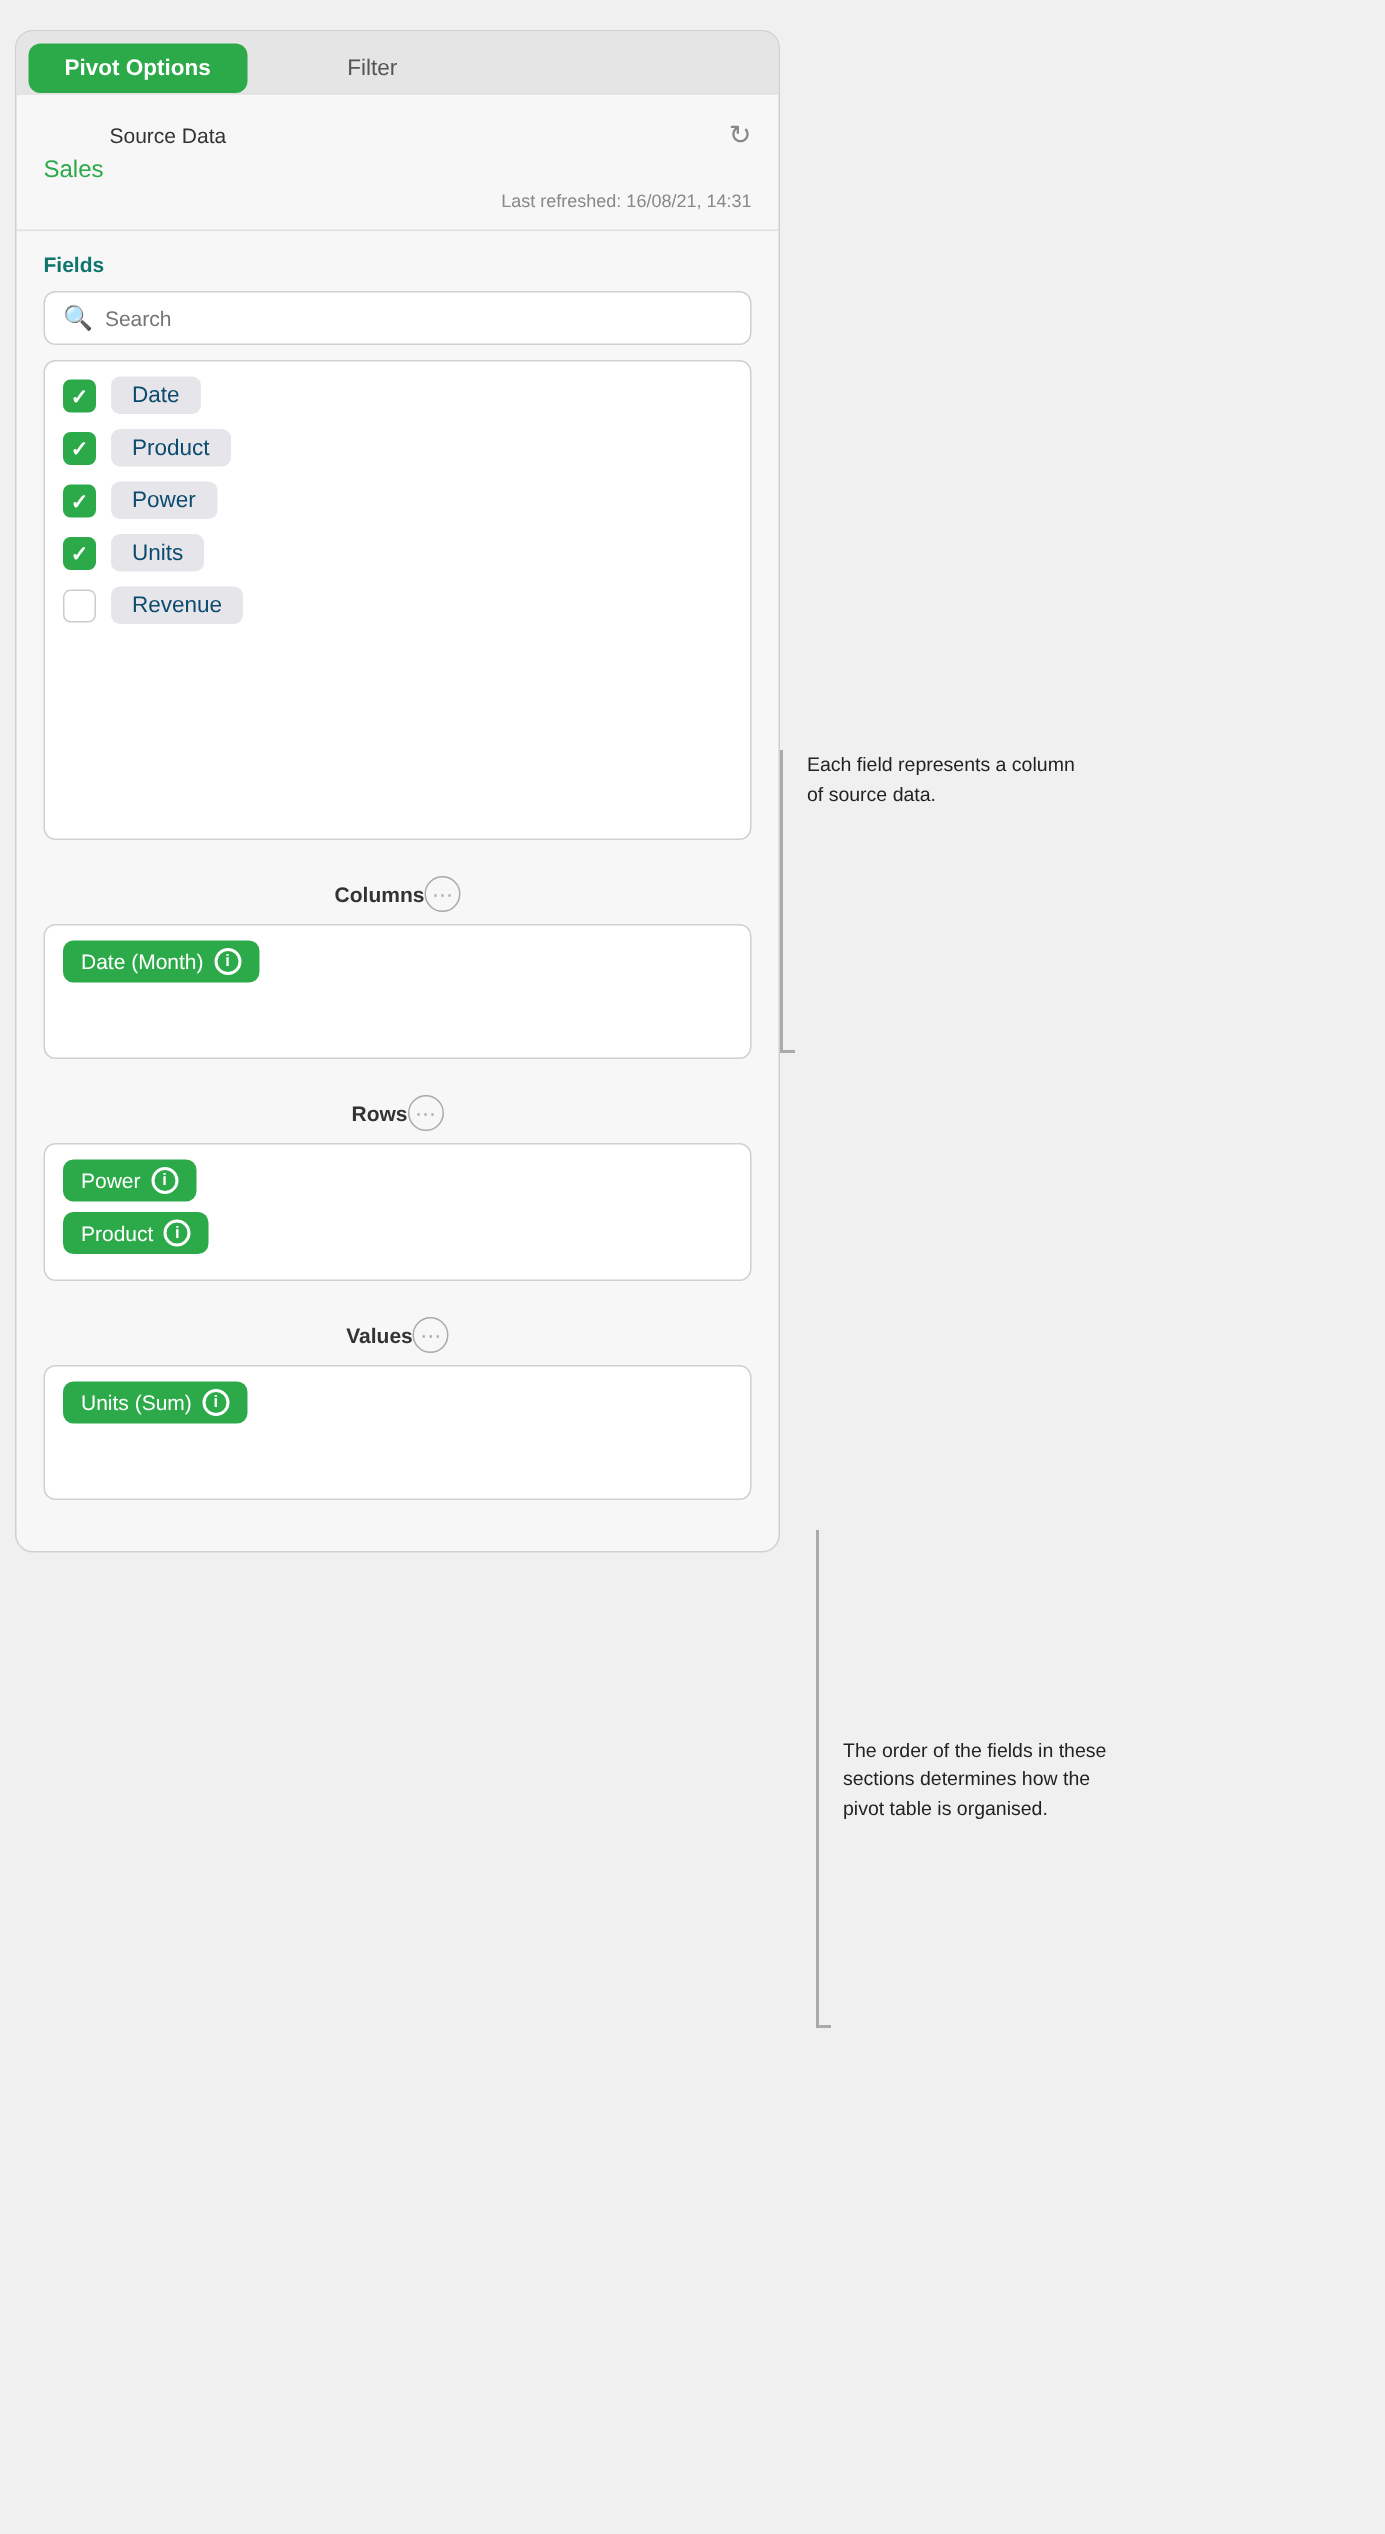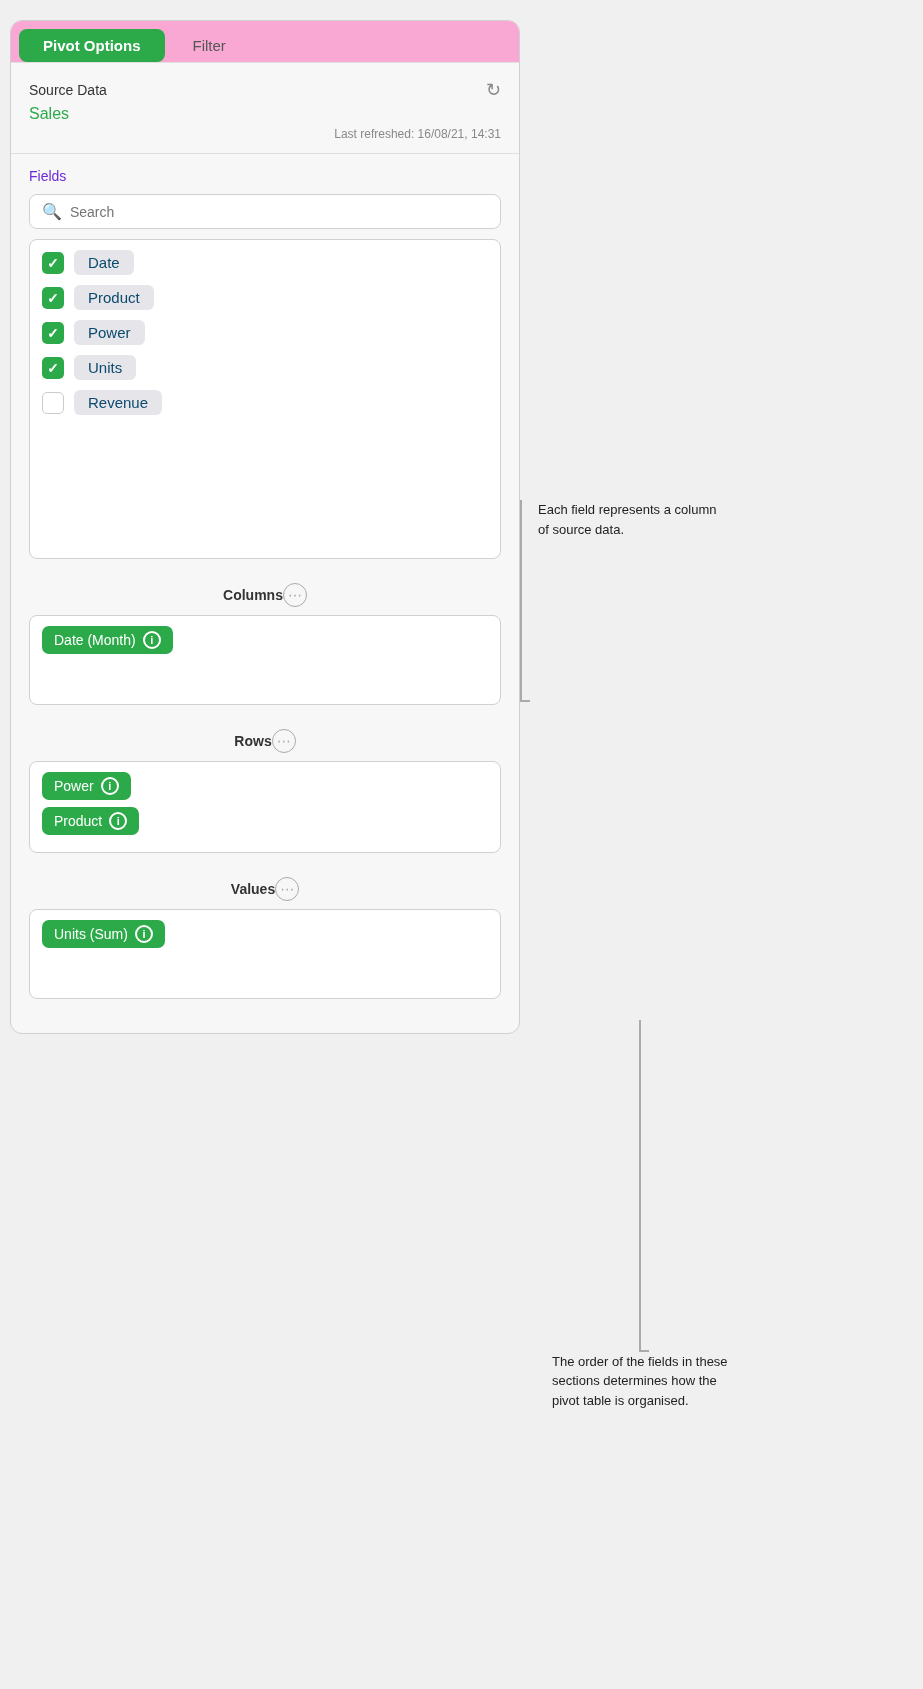--- a/index.html
+++ b/index.html
@@ -27,23 +27,24 @@
       border-radius: 12px;
       border: 1px solid #d0d0d0;
       overflow: hidden;
       margin-left: 10px;
       margin-top: 10px;
     }
     
     .tab-bar {
       display: flex;
       flex-direction: row;
-      background: #f9a8d4;
+      background: #e5e5e5;
       border-bottom: 1px solid #e0e0e0;
       padding: 8px 8px 0 8px;
+      gap: 39px;
     }
     .tab-active {
       background: #2caa4a;
       color: #fff;
       border-radius: 8px 8px 8px 8px;
       padding: 8px 24px;
       font-size: 15px;
       font-weight: 600;
       cursor: pointer;
       margin-right: 4px;
@@ -62,20 +63,21 @@
       padding: 16px 18px 12px 18px;
       border-bottom: 1px solid #e0e0e0;
     }
     .source-label {
       font-size: 14px;
       color: #333;
       font-weight: 500;
       display: flex;
       align-items: center;
       justify-content: space-between;
+      margin-left: 44px;
     }
     .refresh-icon {
       color: #888;
       font-size: 18px;
       cursor: pointer;
     }
     .source-name {
       color: #2caa4a;
       font-size: 16px;
       font-weight: 500;
@@ -86,22 +88,22 @@
       font-size: 12px;
       margin-top: 4px;
       text-align: right;
     }
     
     .fields-section {
       padding: 14px 18px 0 18px;
     }
     .section-title {
       font-size: 14px;
-      font-weight: 400;
-      color: #6d28d9;
+      font-weight: 700;
+      color: #0f766e;
       margin-bottom: 10px;
     }
     .search-bar {
       display: flex;
       align-items: center;
       background: #fff;
       border: 1px solid #d0d0d0;
       border-radius: 8px;
       padding: 7px 12px;
       margin-bottom: 10px;
@@ -347,21 +349,21 @@
   <div style="position:relative; flex:1; min-height:1650px; margin-left:0; margin-top:10px;">
 
     <div style="position:absolute; left:0; top:480px; display:flex; flex-direction:row; align-items:flex-start;">
       <div style="display:flex;flex-direction:column;align-items:flex-start;">
         <div style="width:1.5px; height:200px; background:#aaa; margin-left:0;"></div>
         <div style="height:1.5px; width:10px; background:#aaa;"></div>
       </div>
       <span class="ann-text">Each field represents a column of source data.</span>
     </div>
 
-    <div style="position:absolute; left:0; top:1000px; display:flex; flex-direction:column; align-items:center;padding-left:24px;">
+    <div style="position:absolute; left:0; top:1000px; display:flex; flex-direction:row; align-items:center;padding-left:24px;">
       <div style="display:flex;flex-direction:column;align-items:flex-start;">
         <div style="width:1.5px; height:330px; background:#aaa; margin-left:0;"></div>
         <div style="height:1.5px; width:10px; background:#aaa;"></div>
       </div>
       <span class="ann-text">The order of the fields in these sections determines how the pivot table is organised.</span>
     </div>
   </div>
 </div>
 
 </body></html>

